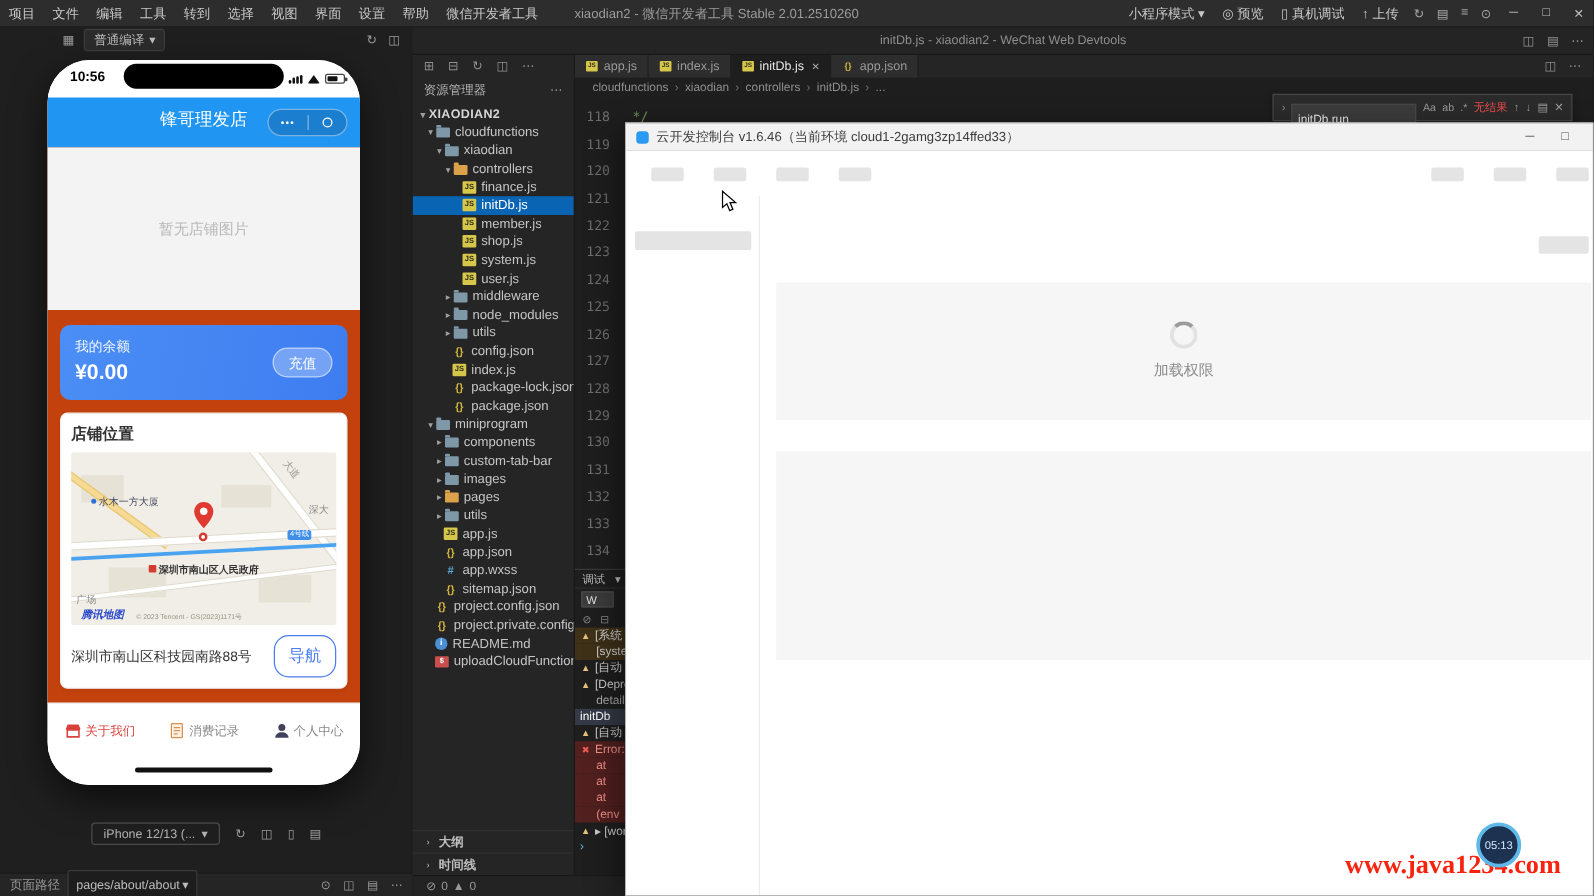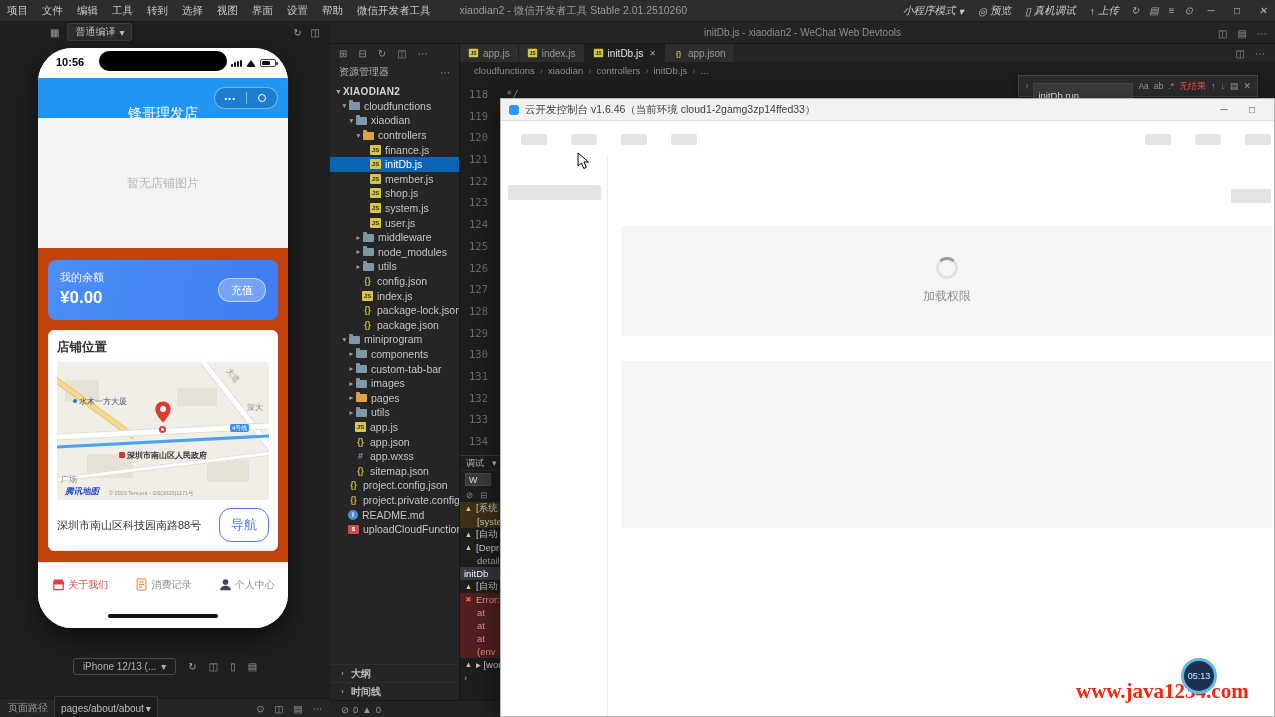--- a/index.html
+++ b/index.html
@@ -5,21 +5,21 @@
   html,body{margin:0;padding:0;background:#000;}
   *{box-sizing:border-box;}
   .screen{position:relative;width:1275px;height:717px;background:#1e1e1e;overflow:hidden;
     font-family:"Liberation Sans",sans-serif;-webkit-font-smoothing:antialiased;}
 
   
   .titlebar{position:absolute;left:0;top:0;right:0;height:22px;background:#2d2d2d;border-bottom:1px solid #1a1a1a;
     display:flex;align-items:center;font-size:10.5px;color:#c8c8c8;z-index:6;}
   .menu-item{padding:0 7px;cursor:default;}
   .tb-title{margin-left:22px;color:#9b9b9b;white-space:nowrap;}
-  .tb-right{margin-left:auto;display:flex;align-items:center;gap:2px;font-style:italic;}
+  .tb-right{margin-left:auto;display:flex;align-items:center;gap:2px;}
   .tb-action{display:flex;align-items:center;gap:3px;padding:0 6px;color:#c8c8c8;white-space:nowrap;}
   .tb-ico{color:#a5a5a5;font-size:10px;padding:0 4px;}
   .win-btn{width:24px;height:22px;display:flex;align-items:center;justify-content:center;color:#bdbdbd;font-size:10px;}
 
   
   .devbar{position:absolute;left:330px;top:22px;right:0;height:22px;background:#242424;border-bottom:1px solid #181818;
     display:flex;align-items:center;justify-content:center;font-size:10px;color:#8f8f8f;z-index:5;}
   .devbar-icons{position:absolute;right:8px;top:0;height:22px;display:flex;align-items:center;gap:10px;color:#8f8f8f;font-size:10px;}
 
   
@@ -35,21 +35,21 @@
   .p-time{position:absolute;left:18px;top:8px;font-size:11px;font-weight:bold;color:#000;}
   .p-sticons{position:absolute;right:12px;top:11px;display:flex;align-items:center;gap:4px;}
   .sig{display:flex;align-items:flex-end;gap:1px;}
   .sig i{display:block;width:2px;background:#111;border-radius:1px;}
   .wifi{width:0;height:0;border-left:5px solid transparent;border-right:5px solid transparent;border-bottom:7px solid #111;border-radius:2px;}
   .batt{width:16px;height:8px;border:1px solid #444;border-radius:2px;position:relative;}
   .batt i{position:absolute;left:1px;top:1px;bottom:1px;width:8px;background:#111;border-radius:1px;}
   .batt:after{content:"";position:absolute;right:-3px;top:2px;width:2px;height:3px;background:#444;border-radius:0 1px 1px 0;}
 
   .p-header{position:relative;height:40px;background:#2095f2;}
-  .p-title{position:absolute;left:0;right:0;top:18px;height:36px;display:flex;align-items:center;justify-content:center;color:#fff;font-size:14px;}
+  .p-title{position:absolute;left:0;right:0;top:0;height:36px;display:flex;align-items:center;justify-content:center;color:#fff;font-size:14px;}
   .capsule{position:absolute;right:10px;top:9px;width:64px;height:22px;border:1px solid rgba(255,255,255,.4);background:rgba(0,0,0,.15);
     border-radius:12px;display:flex;align-items:center;color:#fff;}
   .capsule .half{flex:1;display:flex;align-items:center;justify-content:center;font-size:8px;letter-spacing:1px;}
   .capsule .div{width:1px;height:12px;background:rgba(255,255,255,.45);}
   .capsule .ring{width:8px;height:8px;border:1.5px solid #fff;border-radius:50%;display:block;}
 
   .p-content{position:relative;height:444px;background:#c2410c;}
   .img-ph{height:130px;background:#f3f3f3;display:flex;align-items:center;justify-content:center;color:#b9b9b9;font-size:12px;}
   .balance{position:relative;margin:12px 10px 0;height:60px;border-radius:8px;background:linear-gradient(100deg,#4b8ef5,#3e7df0);
     color:#fff;padding:10px 12px;}

